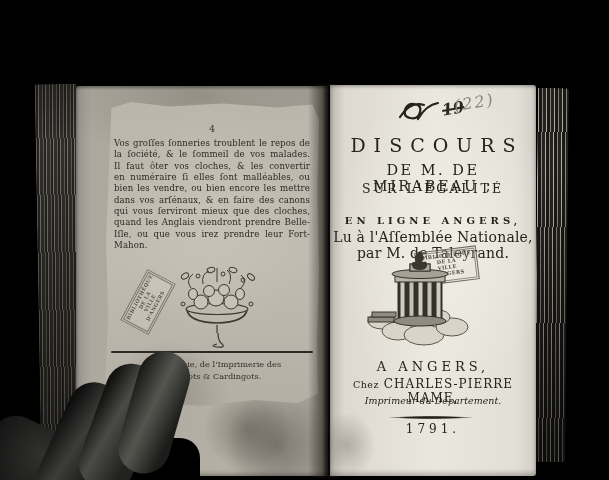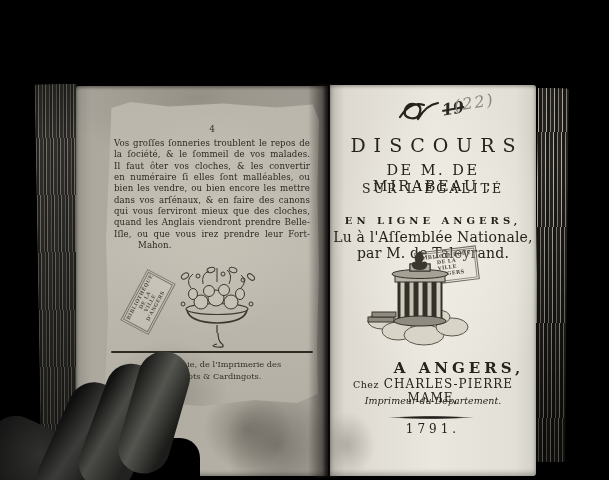--- a/index.html
+++ b/index.html
@@ -45,21 +45,21 @@
   }
   .pageno{
     position:absolute; left:0; top:22px; width:100%; text-align:center;
     font-size:9px; color:#33302a;
   }
   .bodytext{
     position:absolute; left:9px; top:36px; width:196px; color:#2d2a24;
     font-size:8.6px; line-height:11.35px; letter-spacing:.1px;
   }
   .jl{ text-align:justify; text-align-last:justify; white-space:nowrap; }
-  .jl.last{ text-align-last:left;margin-left:24px; }
+  .jl.last{ text-align-last:left; }
   .vignette-bowl{ position:absolute; left:66px; top:162px; }
   .leaf-rule{
     position:absolute; left:6px; top:249px; width:202px; height:2px;
     background:#2c2a24; border-radius:1px;
   }
   .imprint-l{ position:absolute; left:0; width:100%; text-align:center; color:#33302a; font-size:8.2px; }
   .imprint-l1{ top:257px; } .imprint-l2{ top:269px; }
   
   .stamp{
     position:absolute; box-sizing:border-box; border:1px solid rgba(66,61,52,.75);
@@ -100,21 +100,21 @@
     position:absolute; left:124px; top:2px; font-size:16px; font-style:italic;
     color:#8a857a; transform:rotate(-9deg); letter-spacing:2px;
   }
   .t1{ top:49px;  font-size:19px;   letter-spacing:8px;  text-indent:8px; }
   .t2{ top:77px;  font-size:14.5px; letter-spacing:2.5px; }
   .t3{ top:96px;  font-size:12.5px; letter-spacing:3px; }
   .t4{ top:112px; font-size:13px;   letter-spacing:4px; }
   .t5{ top:130px; font-size:10px;   letter-spacing:4px; font-weight:bold; }
   .sub{ top:144px; font-size:14px; letter-spacing:.2px; }
   .vignette-temple{ position:absolute; left:30px; top:166px; }
-  .imp-city{ top:274px; font-size:15px; letter-spacing:4px; font-weight:bold;padding-left:26px; }
+  .imp-city{ top:274px; font-size:13px; letter-spacing:4px; font-weight:normal; }
   .imp-pub{ top:292px; font-size:12px; letter-spacing:1px; }
   .imp-pub .prefix{ font-size:9.5px; letter-spacing:.5px; }
   .imp-role{ top:310px; font-size:9.5px; font-style:italic; }
   .imp-rule{
     position:absolute; left:58px; top:331px; width:86px; height:2.5px;
     background:radial-gradient(ellipse 50% 50% at 50% 50%, #24211c 60%, rgba(36,33,28,0) 100%);
     border-radius:50%;
   }
   .imp-year{ top:337px; font-size:12px; letter-spacing:4px; }
   

